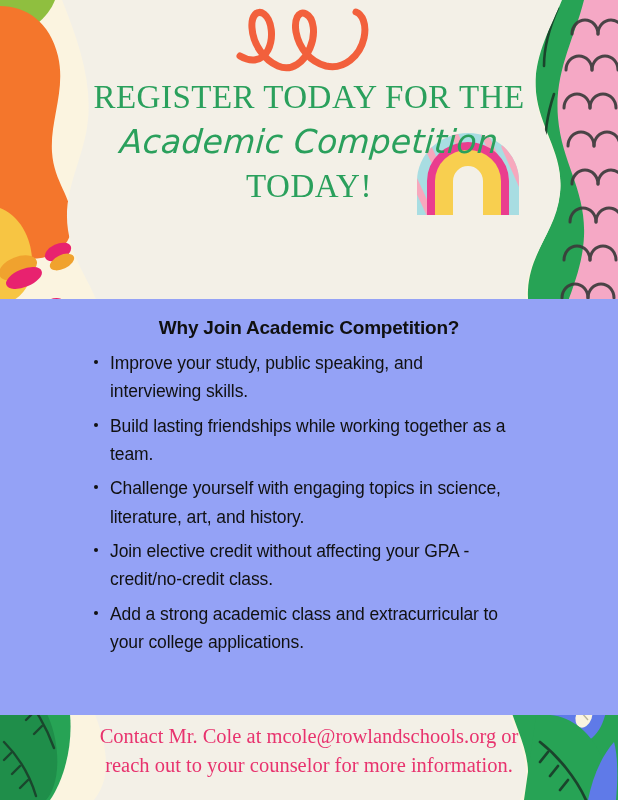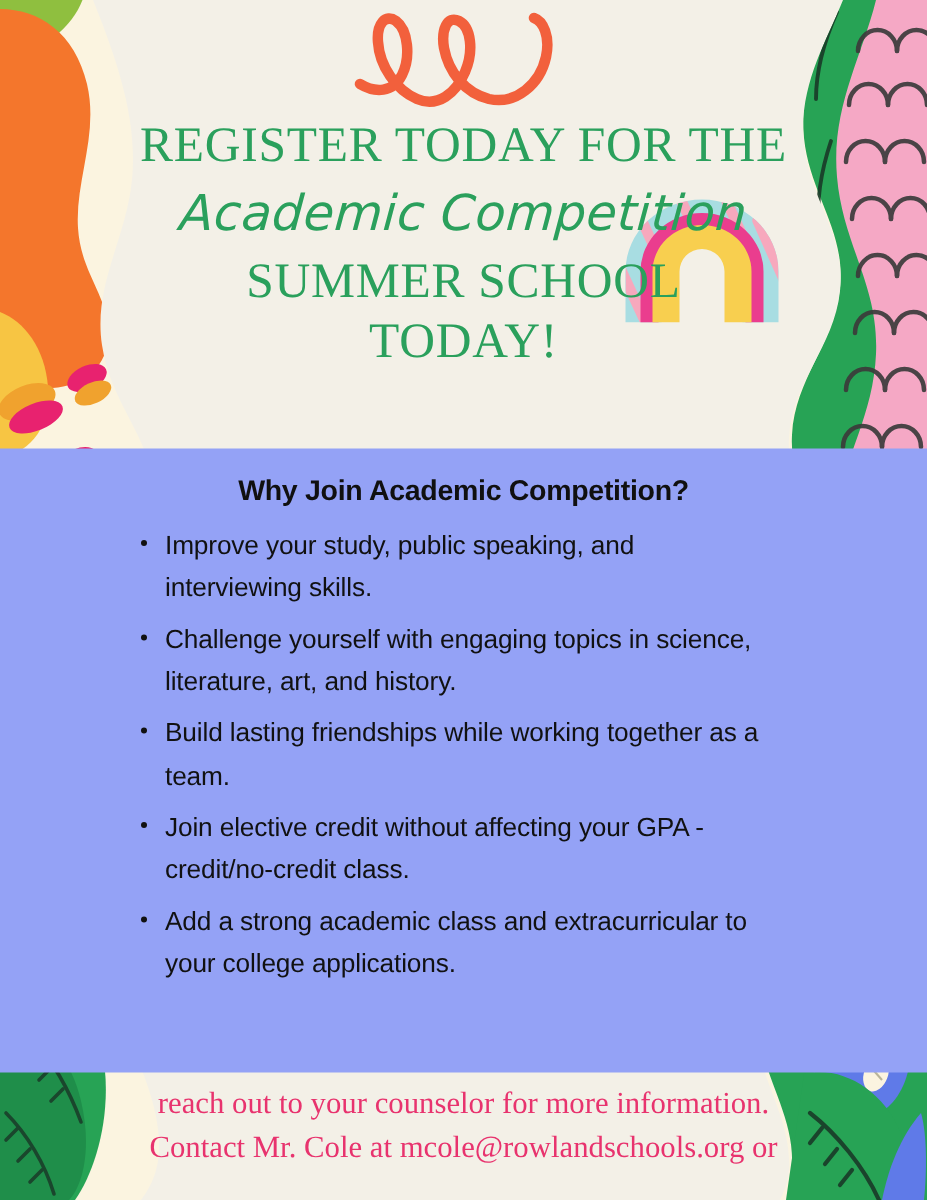--- a/index.html
+++ b/index.html
@@ -388,34 +388,33 @@
       <path d="M14,86 L14,52 A41,39 0 0 1 96,52 L96,86 L84,86 L84,52
                A29,28 0 0 0 26,52 L26,86 Z" fill="#ea3d8e"></path>
 
       <path d="M22,86 L22,52 A33,31 0 0 1 88,52 L88,86 L70,86 L70,52
                A15,15 0 0 0 40,52 L40,86 Z" fill="#f8cf4f"></path>
     </svg>
 
     <div class="headline-block">
       <h1 class="headline-serif line1">REGISTER TODAY FOR THE</h1>
       <div class="headline-script">Academic Competition</div>
-      <h1 class="headline-serif line3">SUMMER SCHOOL</h1>
       <h1 class="headline-serif line4">TODAY!</h1>
     </div>
 
     <div class="panel-inner" style="position:absolute; top:299px; left:0; right:0; height:352px;">
       <div class="panel-title">Why Join Academic Competition?</div>
       <ul class="benefits">
         <li><span class="dot"></span><span>Improve your study, public speaking, and interviewing skills.</span></li>
+        <li><span class="dot"></span><span>Build lasting friendships while working together as a team.</span></li>
         <li><span class="dot"></span><span>Challenge yourself with engaging topics in science, literature, art, and history.</span></li>
-        <li><span class="dot"></span><span>Build lasting friendships while working together as a team.</span></li>
         <li><span class="dot"></span><span>Join elective credit without affecting your GPA - credit/no-credit class.</span></li>
         <li><span class="dot"></span><span>Add a strong academic class and extracurricular to your college applications.</span></li>
       </ul>
     </div>
 
     <div class="contact">
+      <div>Contact Mr. Cole at mcole@rowlandschools.org or</div>
       <div>reach out to your counselor for more information.</div>
-      <div>Contact Mr. Cole at mcole@rowlandschools.org or</div>
     </div>
 
   </div>
 </div>
 
 </body></html>

